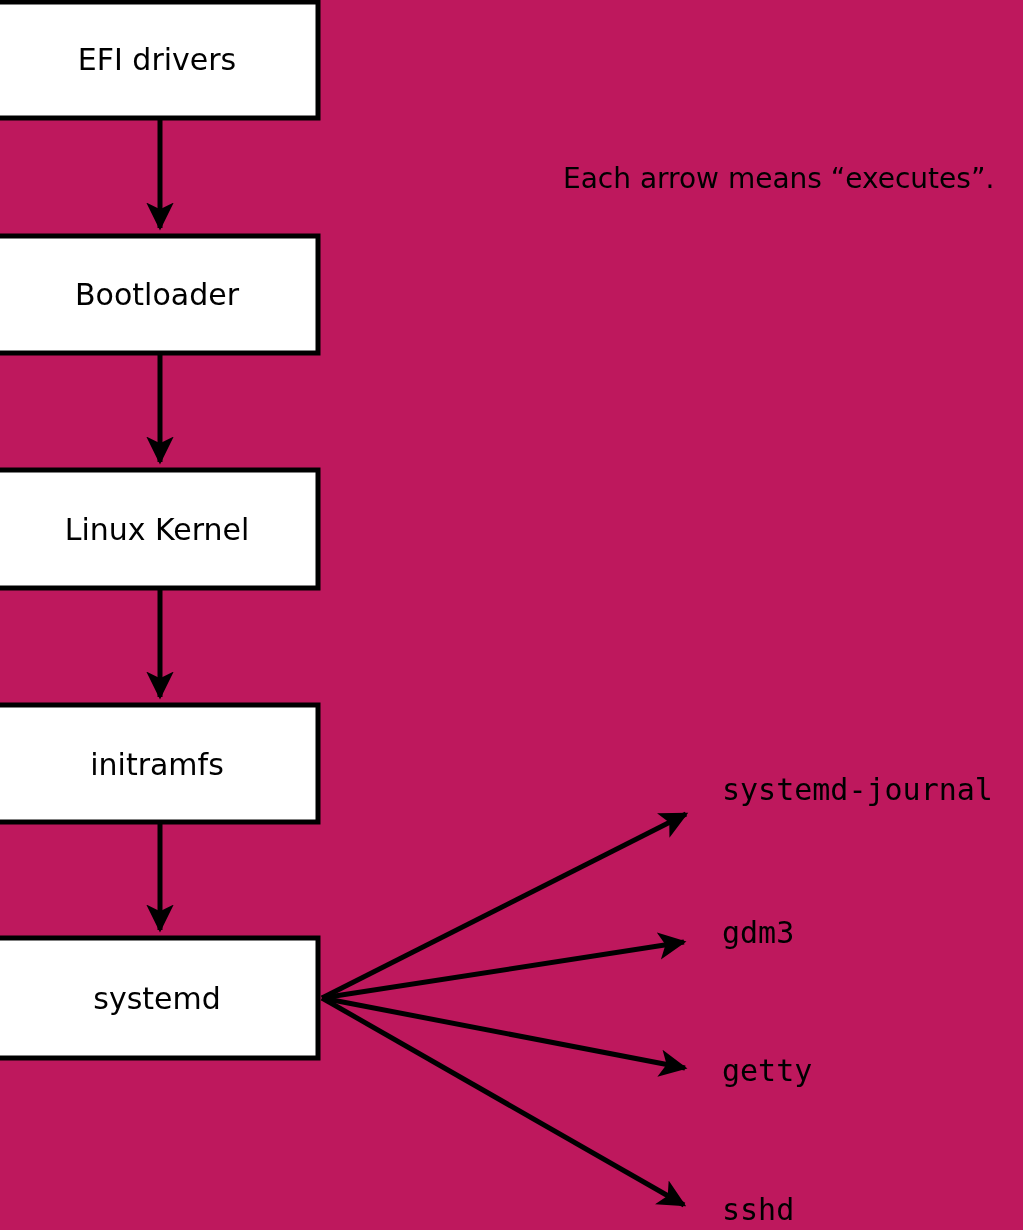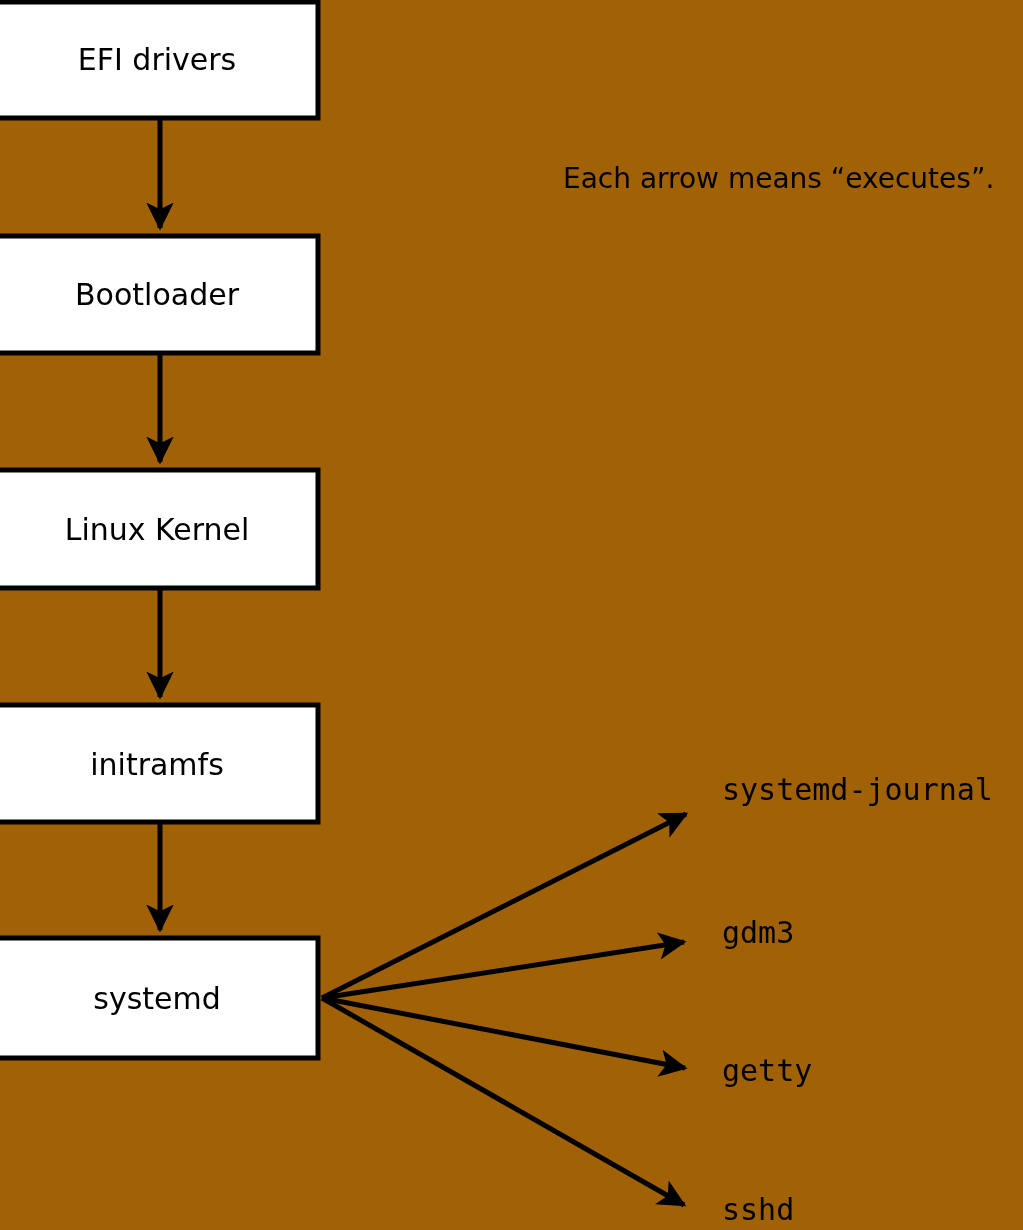--- a/index.html
+++ b/index.html
@@ -8,21 +8,21 @@
     padding: 0;
     background: #ffffff;
   }
   body {
     font-family: "DejaVu Sans", sans-serif;
   }
   #diagram-root {
     position: relative;
     width: 1023px;
     height: 1230px;
-    background: #a16207;
+    background: #be185d;
     overflow: hidden;
   }
   #diagram-svg {
     position: absolute;
     top: 0;
     left: 0;
     width: 1023px;
     height: 1230px;
     display: block;
   }

